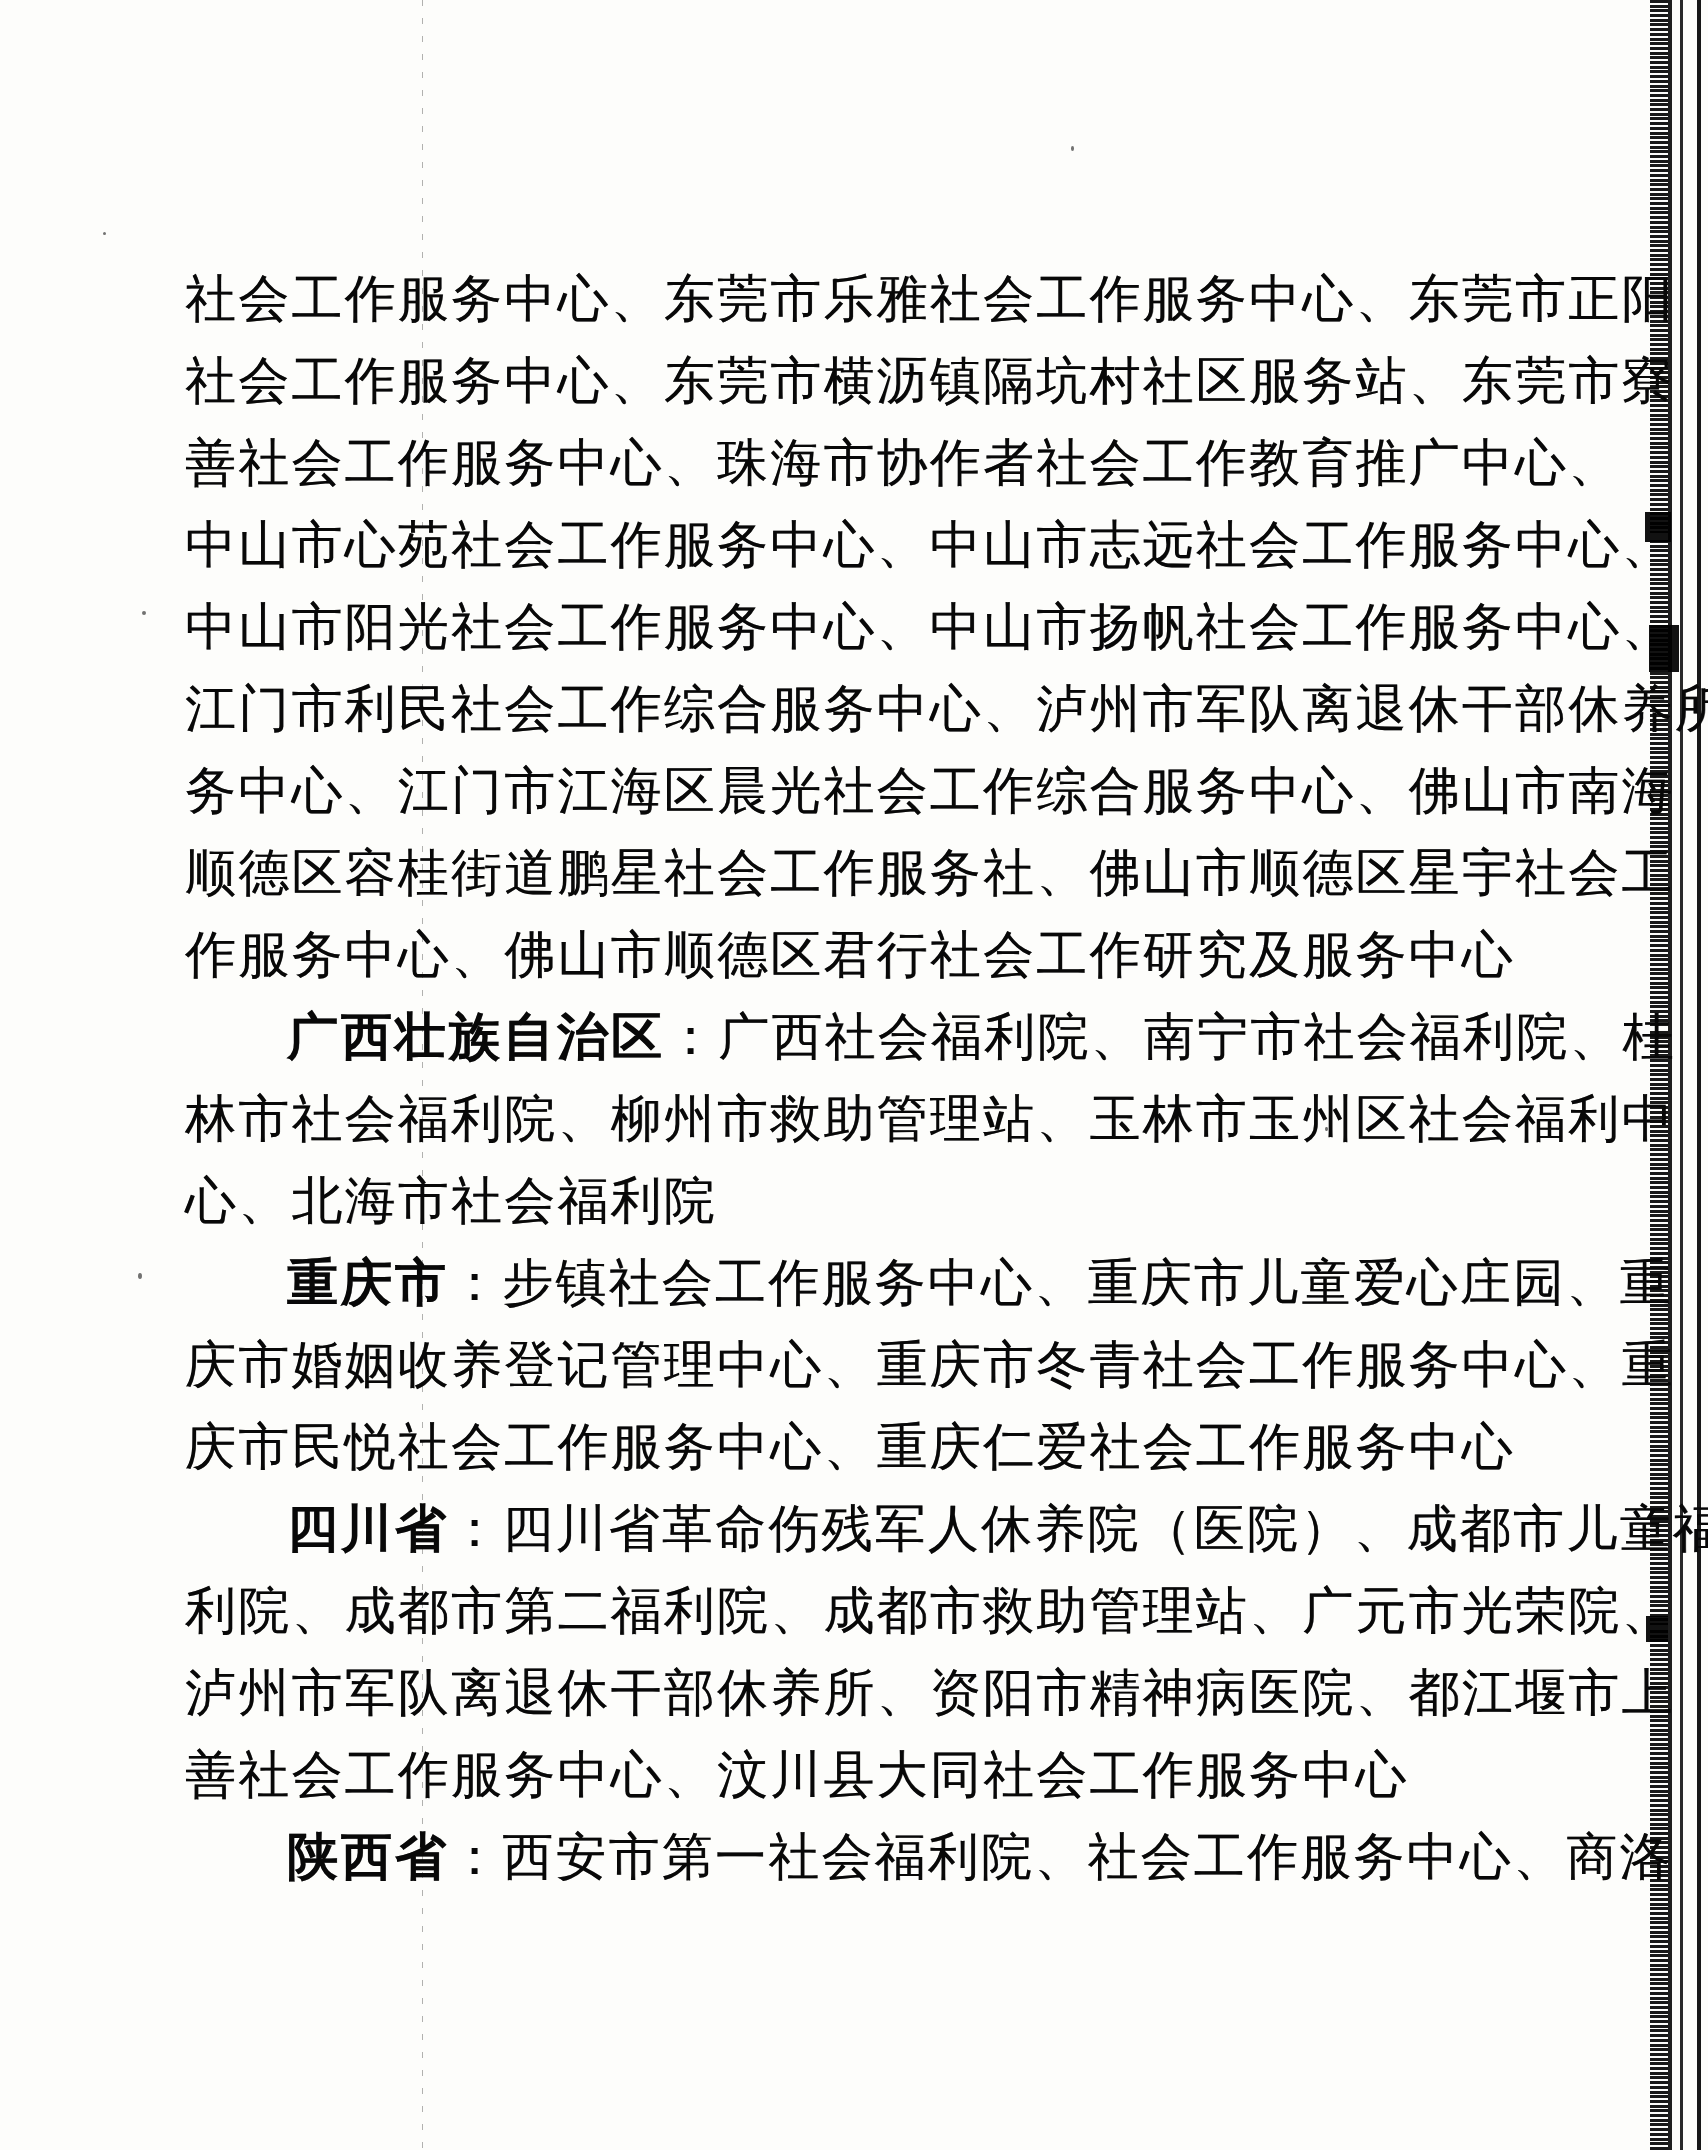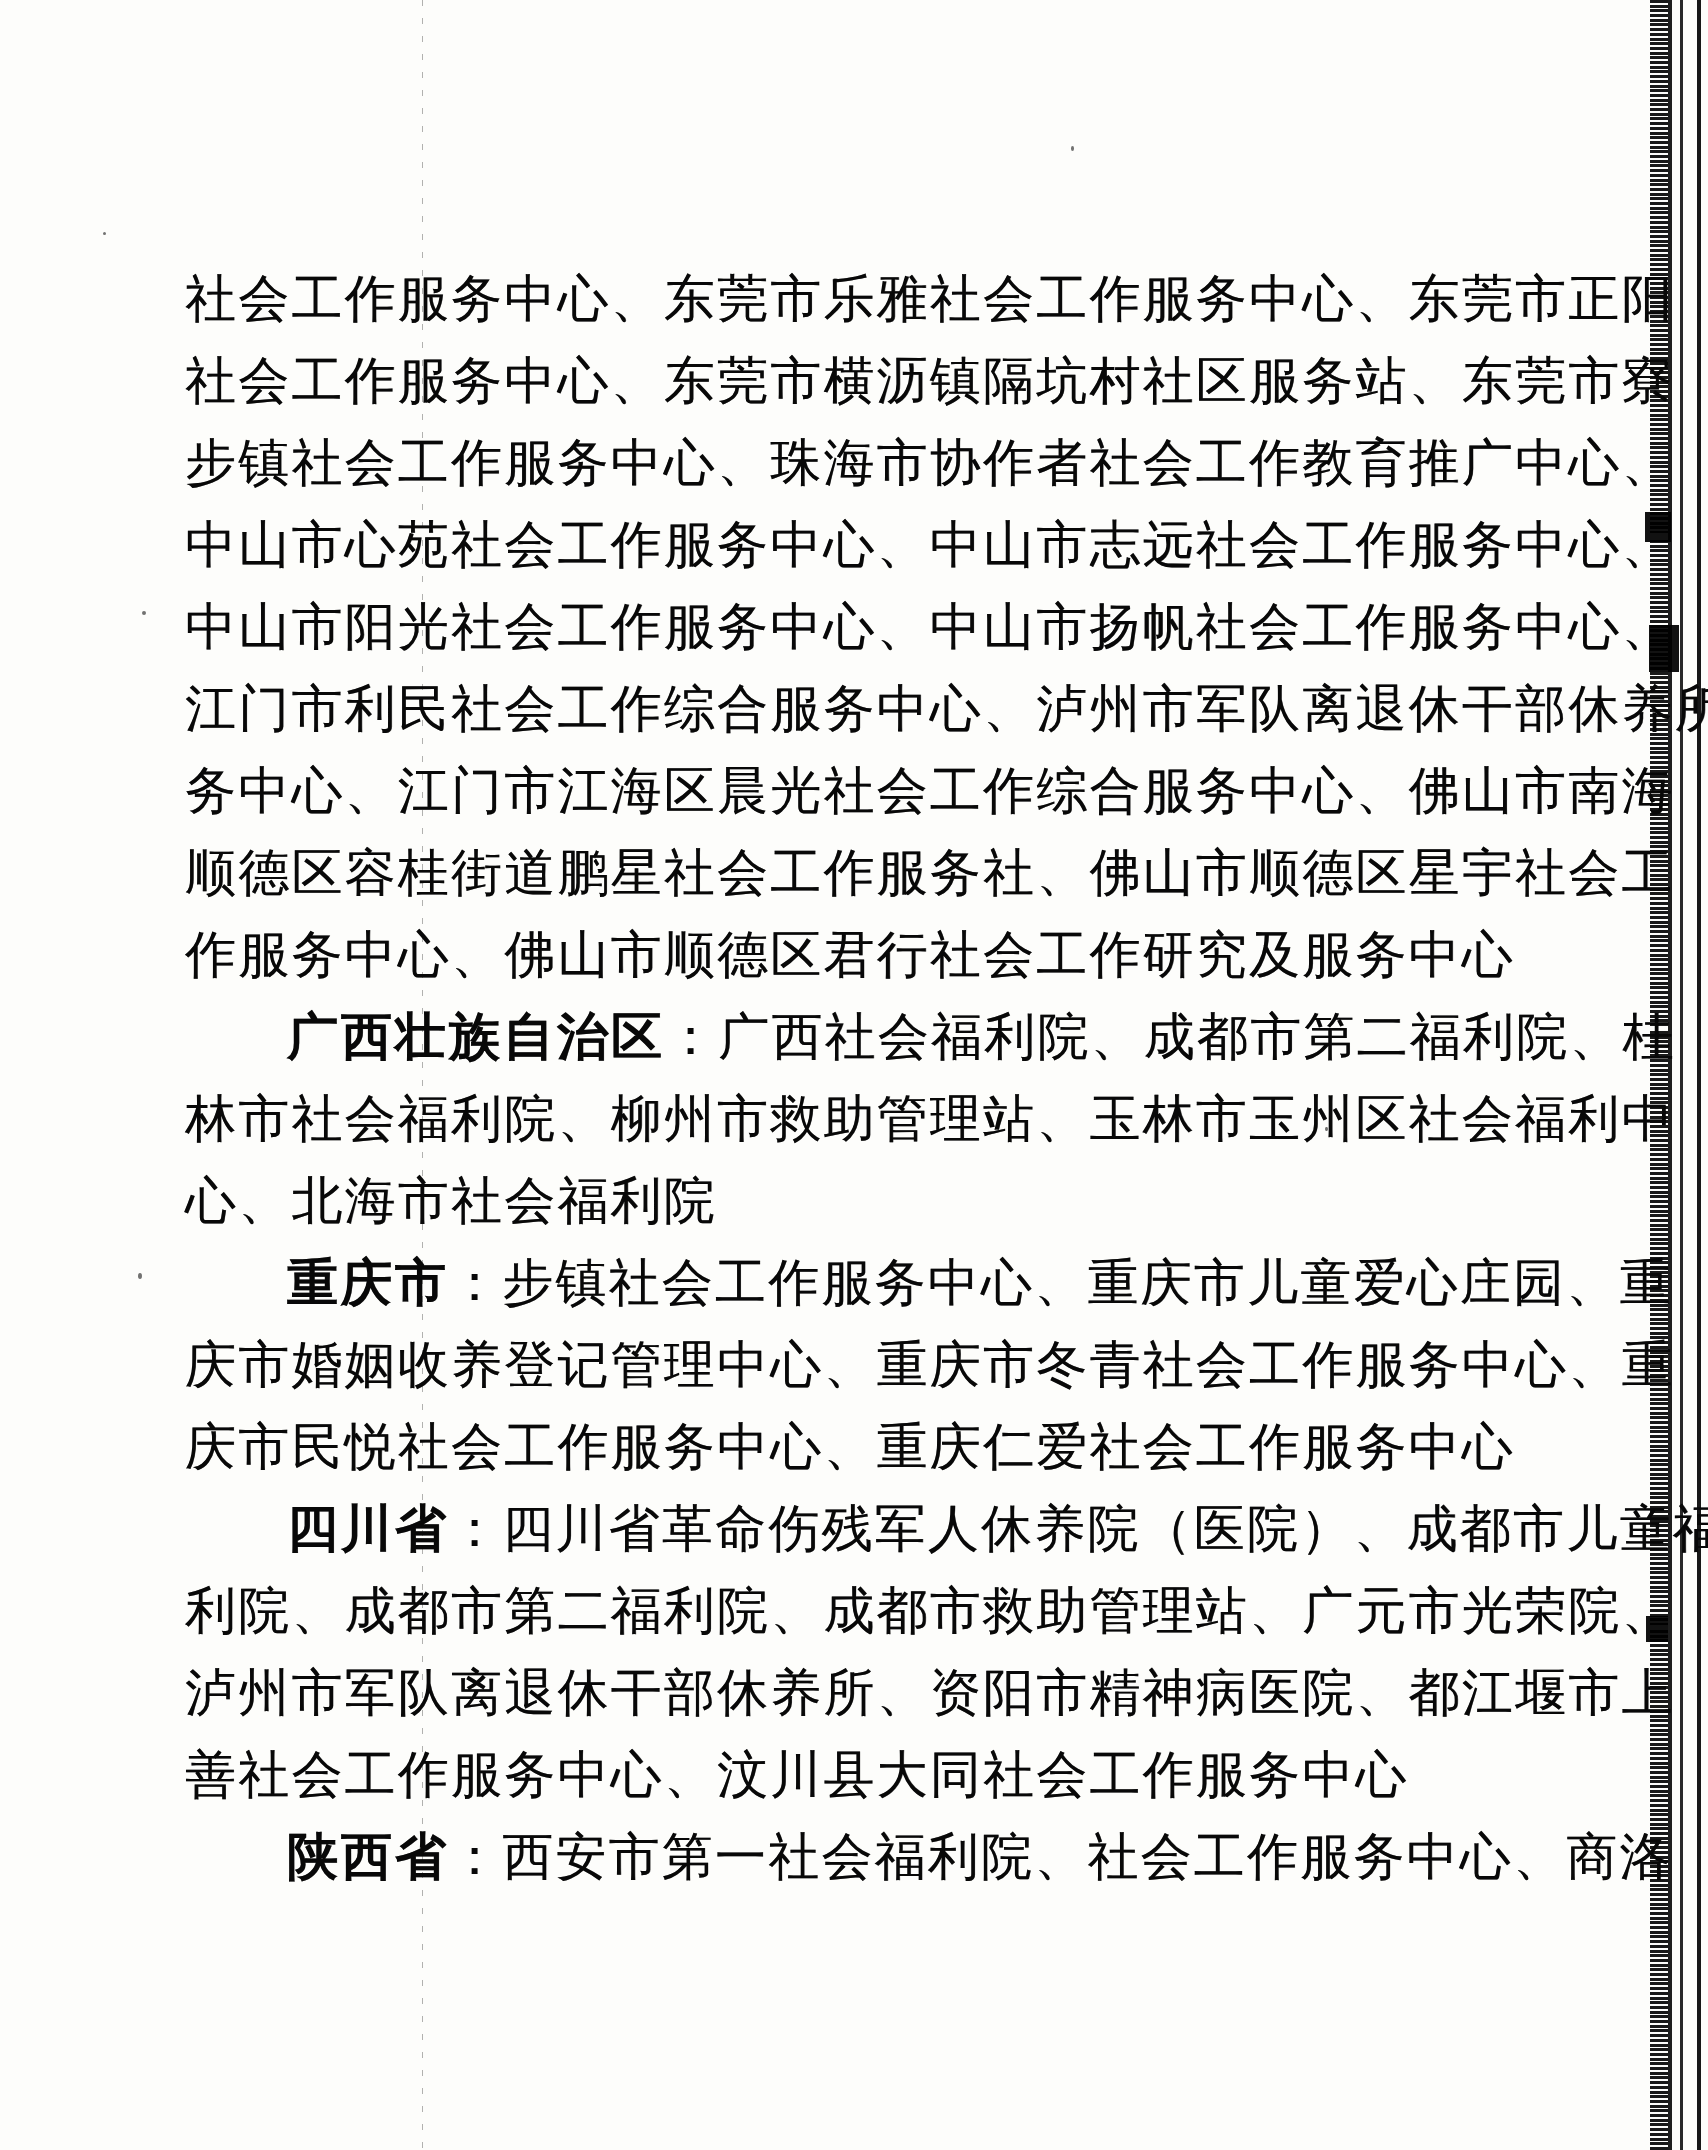--- a/index.html
+++ b/index.html
@@ -128,28 +128,28 @@
 
   <div class="speck" style="left:103px; top:232px; width:3px; height:3px;"></div>
   <div class="speck" style="left:1071px; top:146px; width:3.4px; height:5.2px;"></div>
   <div class="speck" style="left:142px; top:611px; width:3.9px; height:3.9px;"></div>
   <div class="speck" style="left:138px; top:1273px; width:3.9px; height:6px;"></div>
   <div class="speck" style="left:1325px; top:1127px; width:2.6px; height:4.3px;"></div>
 
   <div id="body-text">
       <div class="line"><span>社会工作服务中心、东莞市乐雅社会工作服务中心、东莞市正阳</span></div>
       <div class="line"><span>社会工作服务中心、东莞市横沥镇隔坑村社区服务站、东莞市寮</span></div>
-      <div class="line"><span>步镇社会工作服务中心、珠海市协作者社会工作教育推广中心、</span></div>
+      <div class="line"><span>善社会工作服务中心、珠海市协作者社会工作教育推广中心、</span></div>
       <div class="line"><span>中山市心苑社会工作服务中心、中山市志远社会工作服务中心、</span></div>
       <div class="line"><span>中山市阳光社会工作服务中心、中山市扬帆社会工作服务中心、</span></div>
       <div class="line"><span>江门市利民社会工作综合服务中心、泸州市军队离退休干部休养所</span></div>
       <div class="line"><span>务中心、江门市江海区晨光社会工作综合服务中心、佛山市南海</span></div>
       <div class="line"><span>顺德区容桂街道鹏星社会工作服务社、佛山市顺德区星宇社会工</span></div>
       <div class="line"><span>作服务中心、佛山市顺德区君行社会工作研究及服务中心</span></div>
-      <div class="line indent"><span class="hd">广西壮族自治区</span><span>：广西社会福利院、成都市第二福利院、桂</span></div>
+      <div class="line indent"><span class="hd">广西壮族自治区</span><span>：广西社会福利院、南宁市社会福利院、桂</span></div>
       <div class="line"><span>林市社会福利院、柳州市救助管理站、玉林市玉州区社会福利中</span></div>
       <div class="line"><span>心、北海市社会福利院</span></div>
       <div class="line indent"><span class="hd">重庆市</span><span>：步镇社会工作服务中心、重庆市儿童爱心庄园、重</span></div>
       <div class="line"><span>庆市婚姻收养登记管理中心、重庆市冬青社会工作服务中心、重</span></div>
       <div class="line"><span>庆市民悦社会工作服务中心、重庆仁爱社会工作服务中心</span></div>
       <div class="line indent"><span class="hd">四川省</span><span>：四川省革命伤残军人休养院（医院）、成都市儿童福</span></div>
       <div class="line"><span>利院、成都市第二福利院、成都市救助管理站、广元市光荣院、</span></div>
       <div class="line"><span>泸州市军队离退休干部休养所、资阳市精神病医院、都江堰市上</span></div>
       <div class="line"><span>善社会工作服务中心、汶川县大同社会工作服务中心</span></div>
       <div class="line indent"><span class="hd">陕西省</span><span>：西安市第一社会福利院、社会工作服务中心、商洛</span></div>

